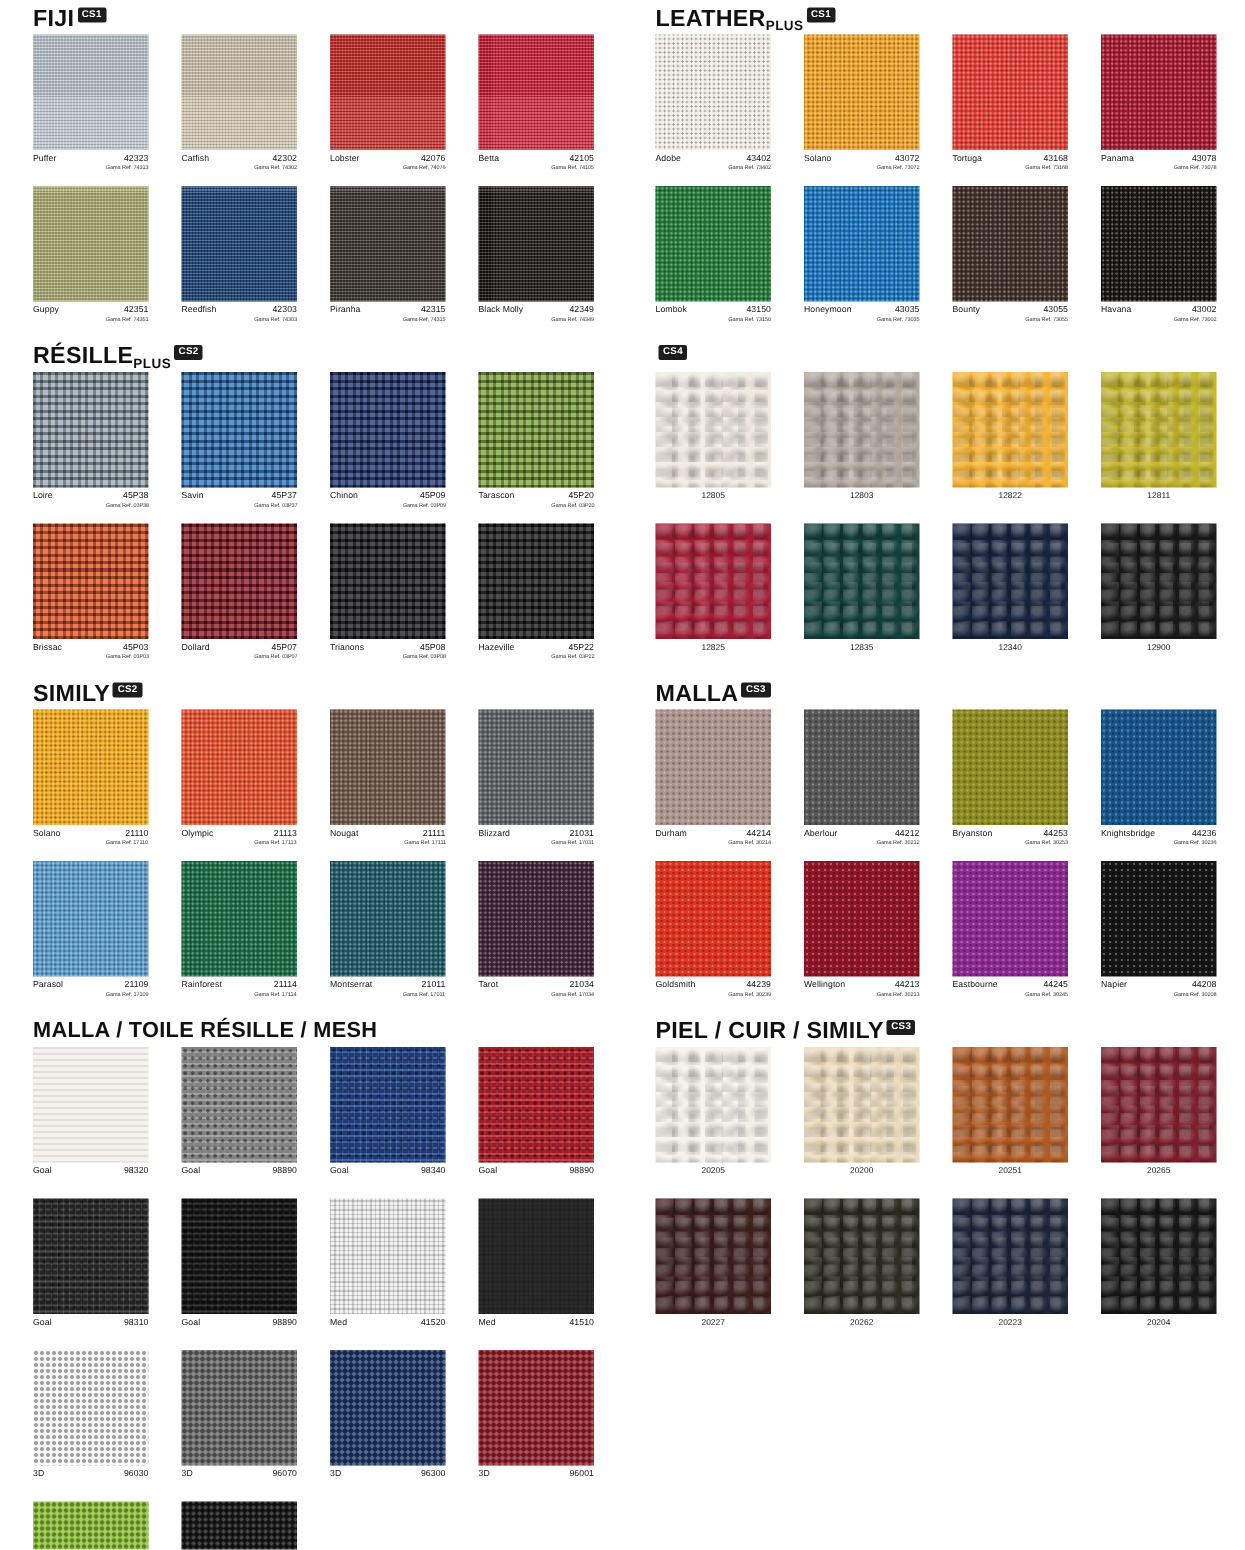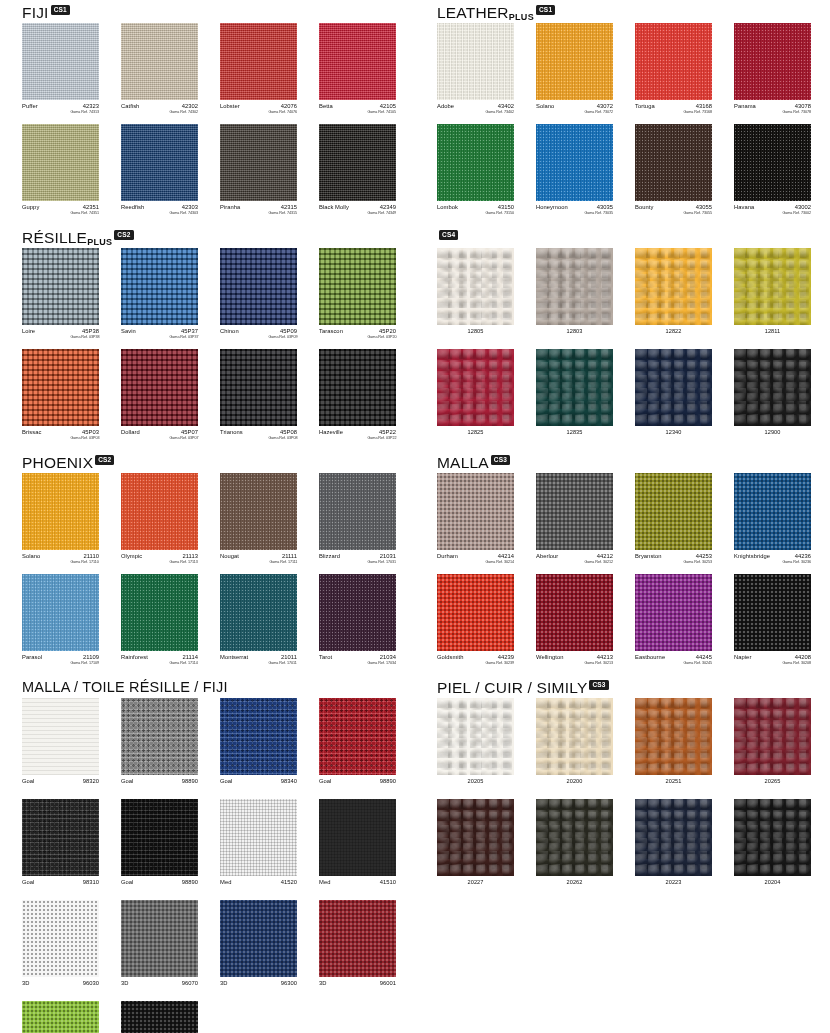--- a/index.html
+++ b/index.html
@@ -21,21 +21,21 @@
 
   
   .fam-head{
     display:flex;align-items:flex-end;
     height:20px;
     margin:0 0 3px 0;
     white-space:nowrap;
   }
   .fam-title{
     font-size:15.5px;
-    font-weight:400;
+    font-weight:700;
     letter-spacing:.2px;
     line-height:15px;
     color:#111;
   }
   .fam-title.small{font-size:14.5px;}
   .fam-sup{
     font-size:8.5px;
     font-weight:700;
     letter-spacing:.3px;
     line-height:8px;
@@ -320,21 +320,21 @@
             <div class="meta">
               <span class="m-name">Hazeville</span>
               <span class="m-code">45P22</span>
               <span class="m-ref">Gama Ref. 03P22</span>
             </div>
           </div>
         </div>
       </div>
       <div class="family">
         <div class="fam-head">
-          <span class="fam-title">PHOENIX</span>
+          <span class="fam-title">SIMILY</span>
           <span class="badge">CS2</span>
         </div>
         <div class="grid">
           <div class="cell">
             <div class="sw t-speckle" style="background-color: rgb(242, 169, 30);"></div>
             <div class="meta">
               <span class="m-name">Solano</span>
               <span class="m-code">21110</span>
               <span class="m-ref">Gama Ref. 17110</span>
             </div>
@@ -392,21 +392,21 @@
             <div class="meta">
               <span class="m-name">Tarot</span>
               <span class="m-code">21034</span>
               <span class="m-ref">Gama Ref. 17034</span>
             </div>
           </div>
         </div>
       </div>
       <div class="family">
         <div class="fam-head">
-          <span class="fam-title small">MALLA / TOILE RÉSILLE / FIJI</span>
+          <span class="fam-title small">MALLA / TOILE RÉSILLE / MESH</span>
         </div>
         <div class="grid">
           <div class="cell">
             <div class="sw t-hline" style="background-color: rgb(242, 241, 236);"></div>
             <div class="meta">
               <span class="m-name">Goal</span>
               <span class="m-code">98320</span>
             </div>
           </div>
           <div class="cell">

